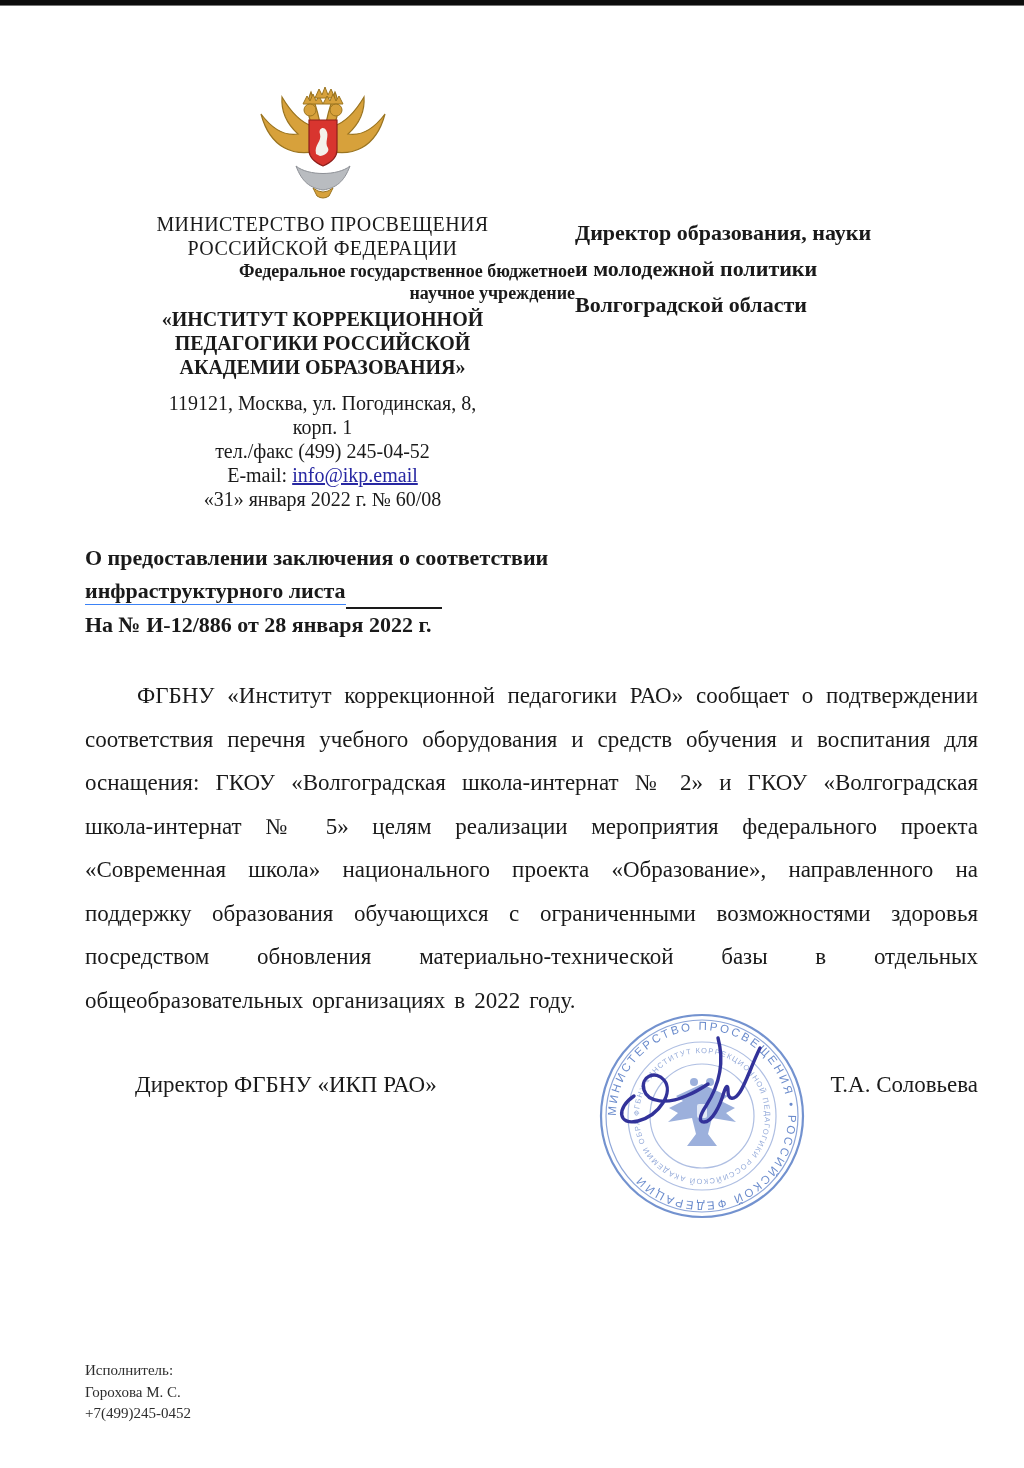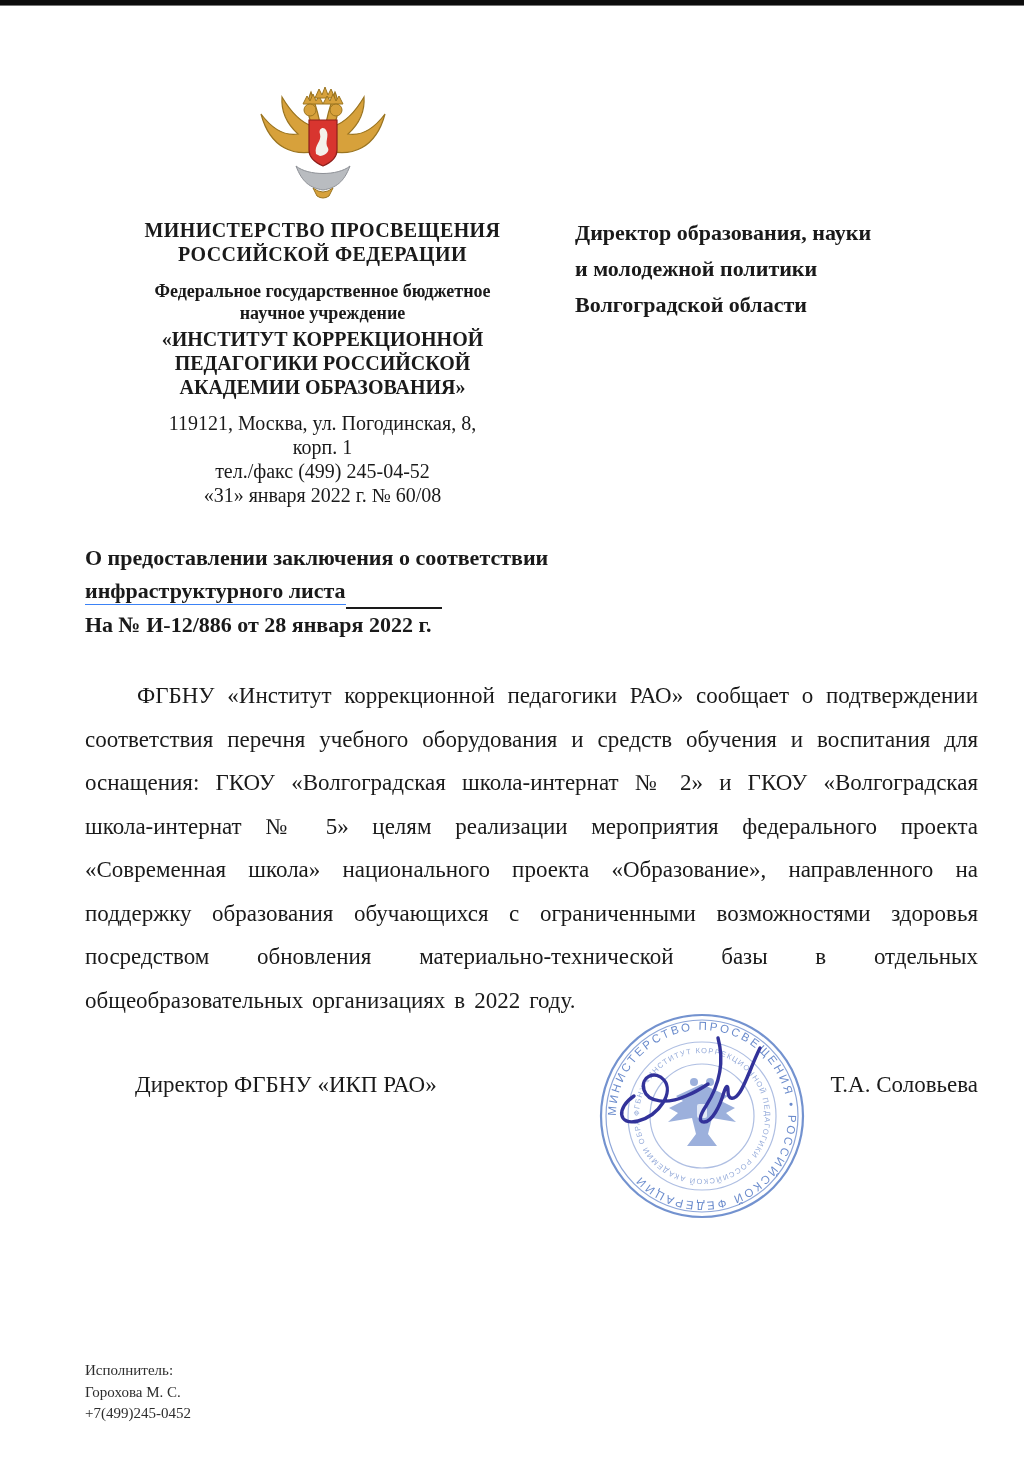--- a/index.html
+++ b/index.html
@@ -18,28 +18,26 @@
     border-bottom: 1px solid #777;
   }
 
   
   .org-block {
     position: absolute; left: 70px; top: 84px;
     width: 505px; text-align: center;
   }
   .emblem { display: block; margin: 0 auto; }
   .ministry {
-    margin-top: 16px;
+    margin-top: 10px;
     font-size: 20px; line-height: 24px;
     letter-spacing: 0.4px;
-    font-weight: bold;
   }
   .org-type {
-    margin-top: 14px;
-    font-weight: bold; font-size: 18px; line-height: 22px;
+    font-weight: bold; font-size: 18px; line-height: 22px; text-align: right;
   }
   .org-name {
     margin-top: 3px;
     font-weight: bold; font-size: 20px; line-height: 24px;
   }
   .org-address {
     margin-top: 12px;
     font-size: 20px; line-height: 24px;
   }
   .email-link {
@@ -135,20 +133,21 @@
   <div class="org-name">
     <div>«ИНСТИТУТ КОРРЕКЦИОННОЙ</div>
     <div>ПЕДАГОГИКИ РОССИЙСКОЙ</div>
     <div>АКАДЕМИИ ОБРАЗОВАНИЯ»</div>
   </div>
 
   <div class="org-address">
     <div>119121, Москва, ул. Погодинская, 8,</div>
     <div>корп. 1</div>
     <div>тел./факс (499) 245-04-52</div>
+    <div><span>E-mail: </span><a class="email-link">info@ikp.email</a></div>
     <div>«31» января 2022 г. № 60/08</div>
   </div>
 </div>
 
 <div class="addressee">
   <div>Директор образования, науки</div>
   <div>и молодежной политики</div>
   <div>Волгоградской области</div>
 </div>
 

